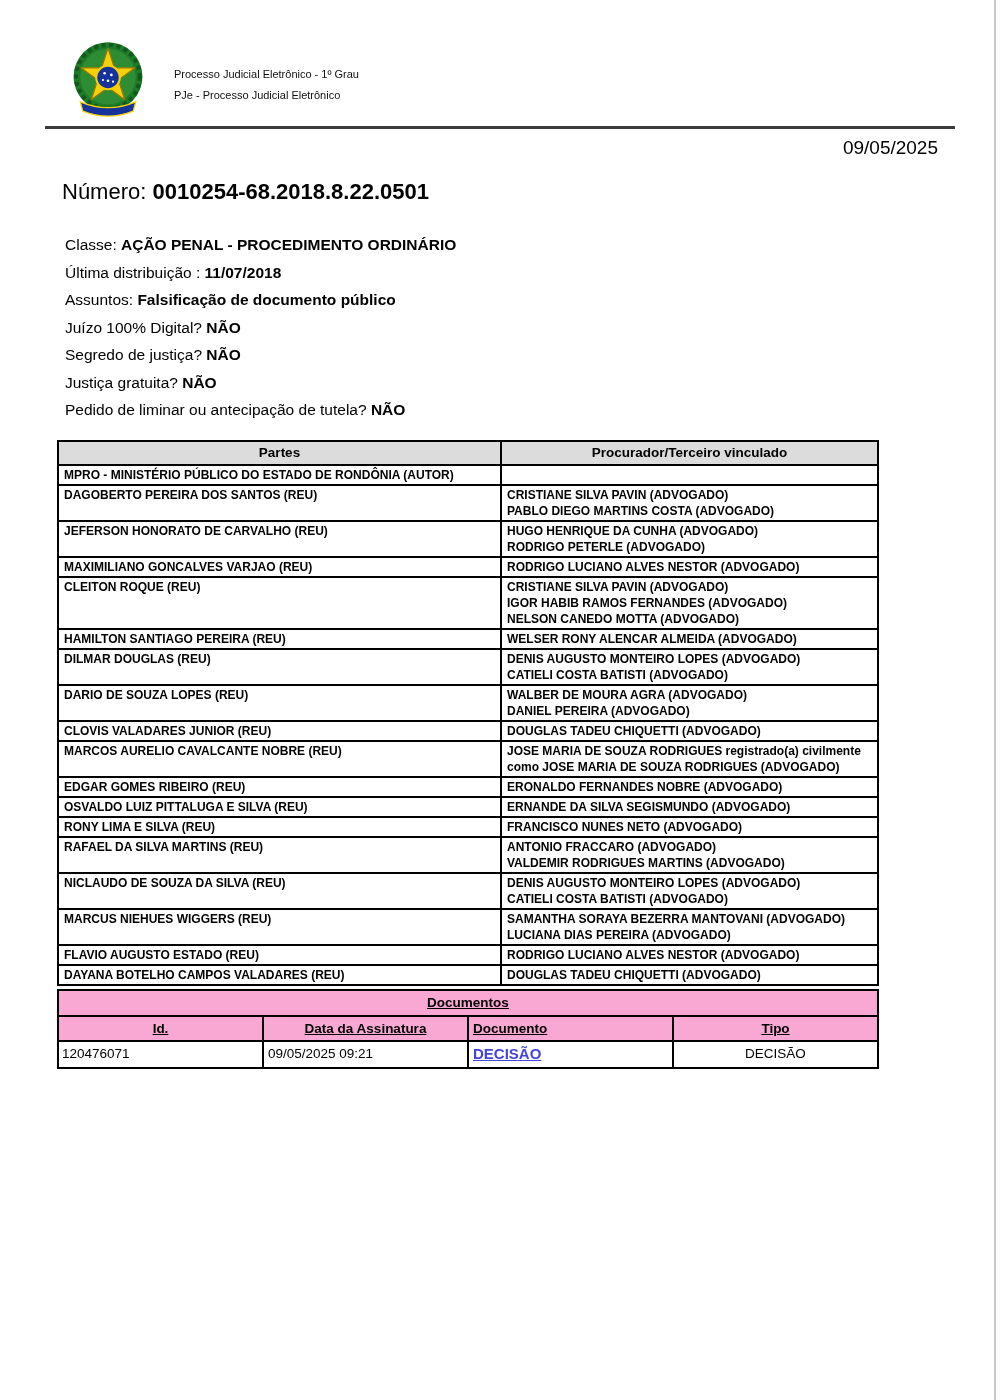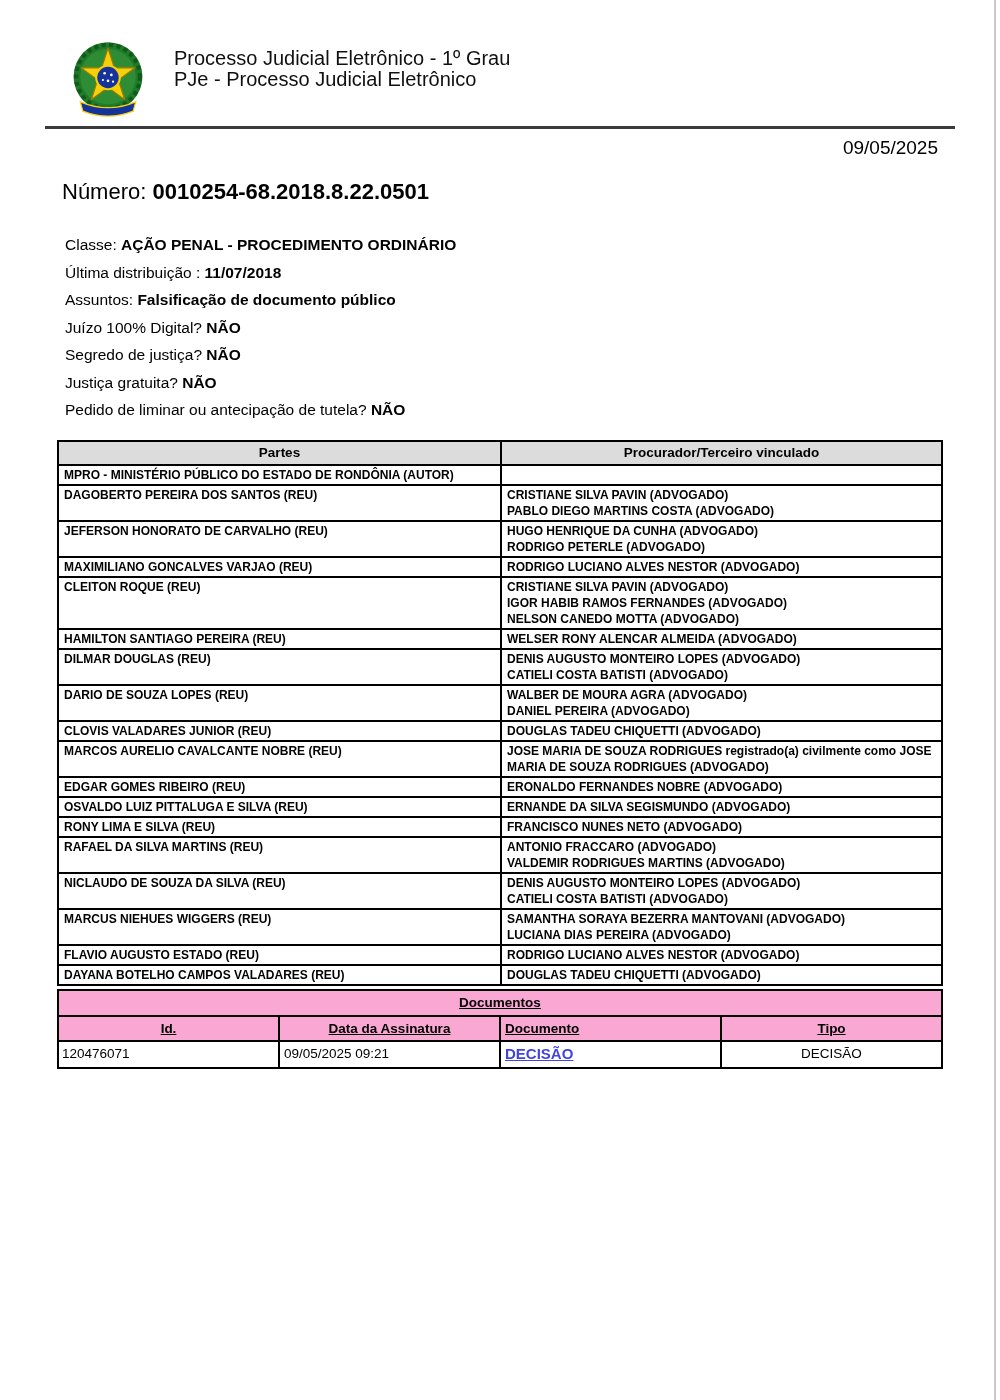--- a/index.html
+++ b/index.html
@@ -6,33 +6,33 @@
   .page{
     position:relative;width:1000px;height:1400px;background:#ffffff;overflow:hidden;
     font-family:"Liberation Sans","DejaVu Sans",sans-serif;color:#000;
   }
   .scrollbar-track{position:absolute;top:0;right:4px;width:2px;height:100%;background:#c9c9c9;}
 
   
   .hdr{display:flex;align-items:flex-start;padding:36px 0 0 66px;}
   .logo{width:84px;height:88px;flex:0 0 auto;}
   .logo svg{width:100%;height:100%;display:block;}
-  .hdr-titles{margin:12px 0 0 24px;font-size:20px;line-height:21px;color:#101010;}
+  .hdr-titles{margin:28px 0 0 24px;font-size:11px;line-height:21px;color:#101010;}
   .rule{height:0;border-top:3px solid #3a3a3a;margin:2px 45px 0 45px;}
 
   .doc-date{text-align:right;font-size:19px;margin:8px 62px 0 0;}
 
   .numero{font-size:22px;margin:20px 0 16px 62px;}
   .numero b{font-weight:bold;}
 
   .meta{margin:26px 0 0 65px;font-size:15.5px;line-height:27.5px;}
   .meta b{font-weight:bold;}
 
   
-  .tbl{border-collapse:collapse;margin:16px 0 0 57px;width:886px;table-layout:fixed;padding-left:40px;}
+  .tbl{border-collapse:collapse;margin:16px 0 0 57px;width:822px;table-layout:fixed;padding-left:40px;}
   .tbl th,.tbl td{border:2px solid #000;}
 
   .parties th{
     background:#dcdcdc;font-size:13.5px;line-height:22px;padding:0;
     text-align:center;font-weight:bold;
   }
   .parties td{
     font-size:12px;font-weight:bold;line-height:16px;
     padding:1px 5px;vertical-align:top;word-wrap:break-word;
   }

